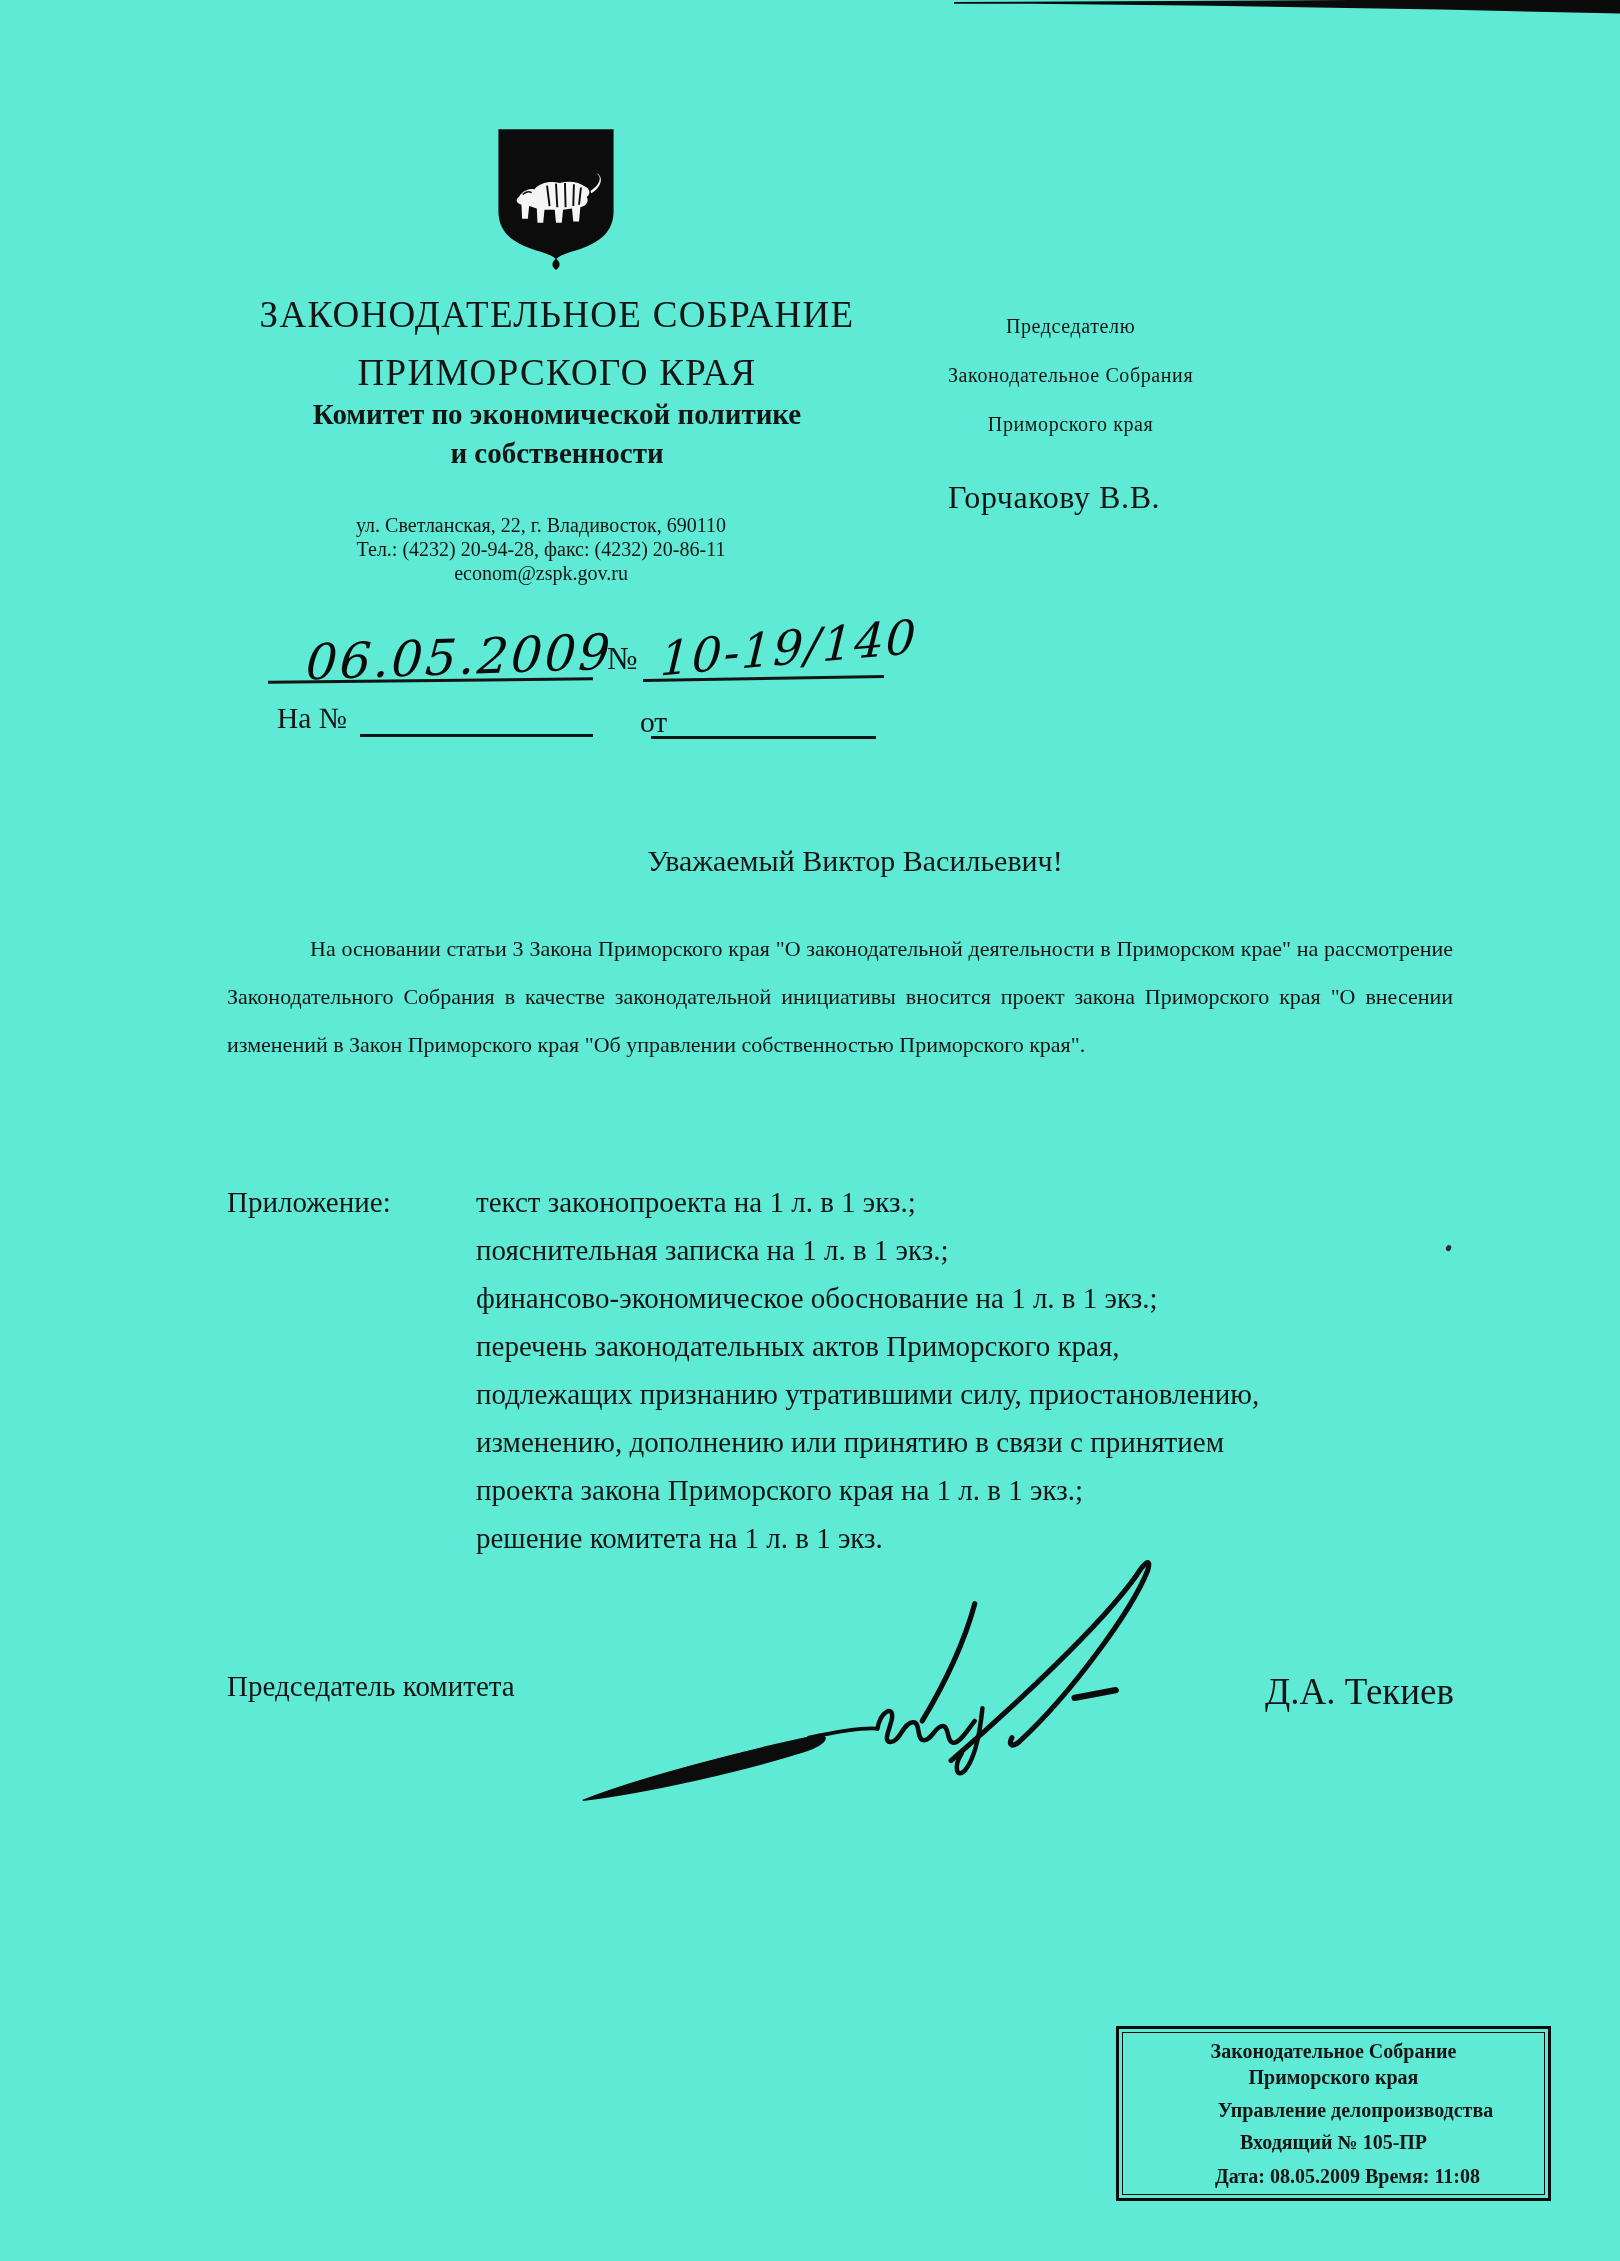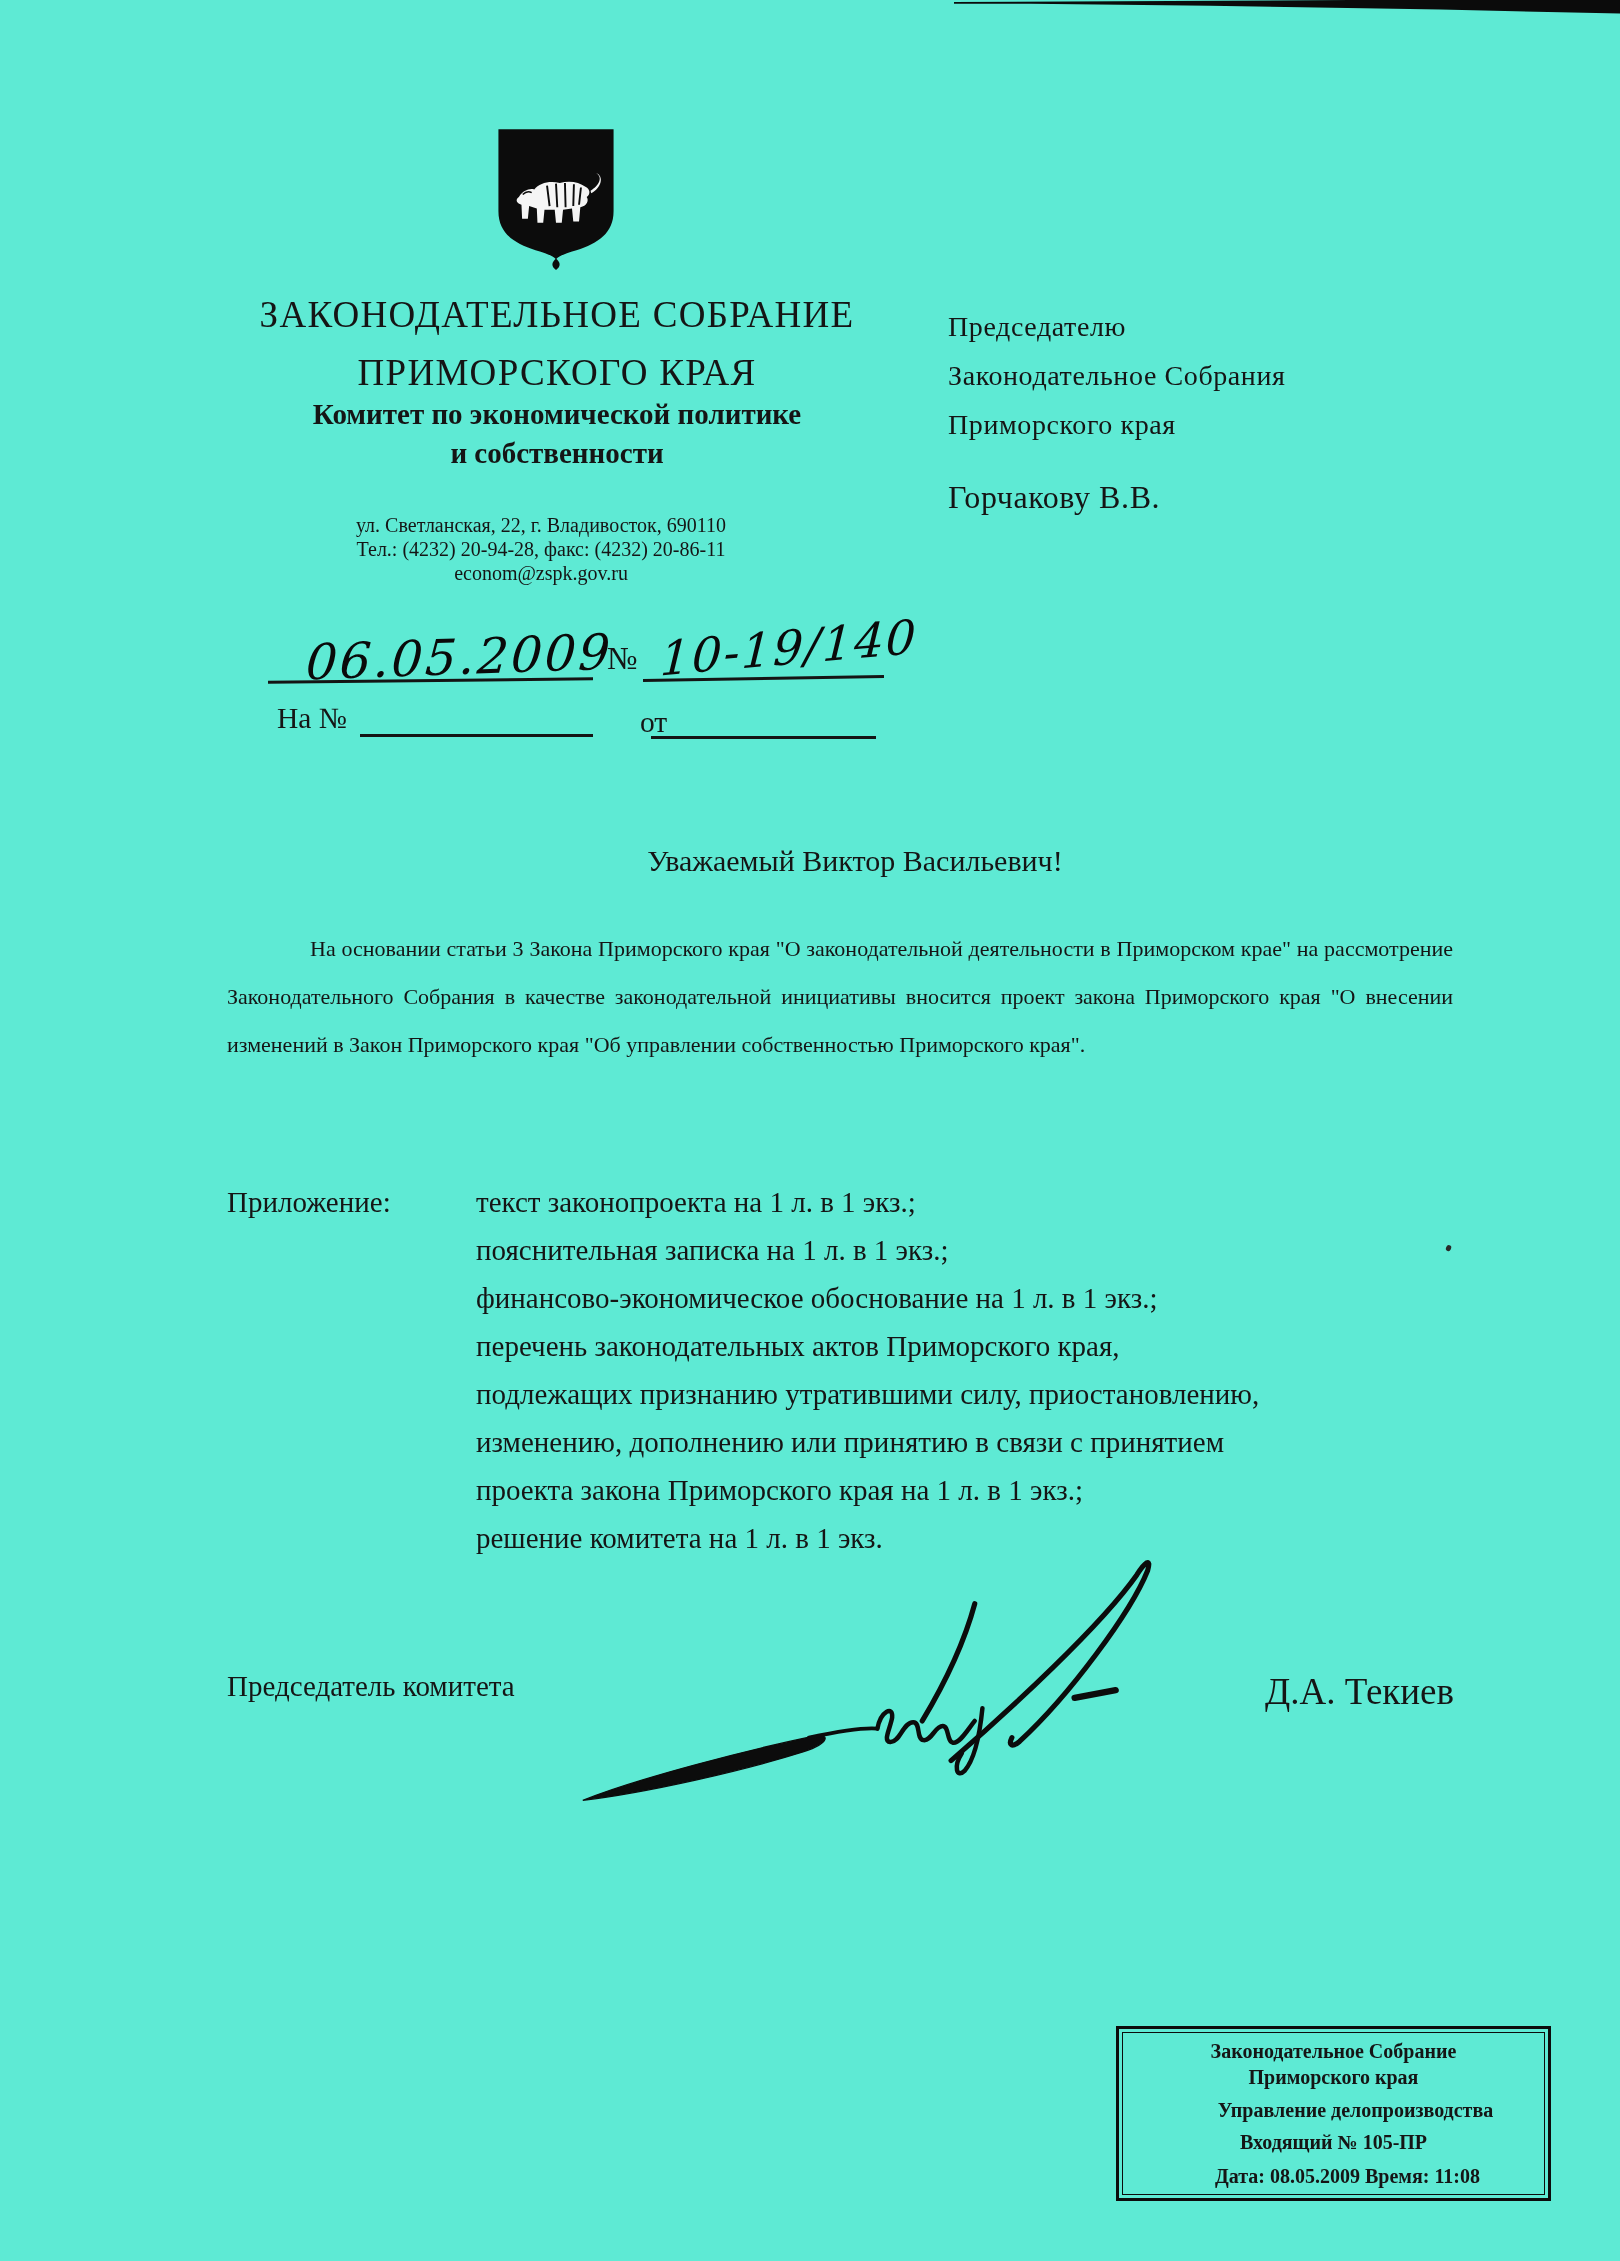--- a/index.html
+++ b/index.html
@@ -10,21 +10,21 @@
     overflow:hidden;
     font-family:"Liberation Serif","DejaVu Serif",serif;
     color:#151515;
   }
   .abs{position:absolute;}
   
   .org-line{left:224px;width:666px;text-align:center;font-size:37px;line-height:40px;letter-spacing:1.3px;white-space:nowrap;}
   .committee-line{left:224px;width:666px;text-align:center;font-weight:bold;font-size:29px;line-height:32px;white-space:nowrap;}
   .addr-line{left:208px;width:666px;text-align:center;font-size:20px;line-height:23px;white-space:nowrap;margin-top:32px;}
   
-  .recipient{left:948px;top:302px;font-size:28px;line-height:49px;letter-spacing:0.6px;white-space:nowrap;}
+  .recipient{left:948px;top:302px;font-size:20px;line-height:49px;letter-spacing:0.6px;white-space:nowrap;text-align:center;}
   .recipient-name{left:948px;top:479px;font-size:32px;letter-spacing:0.6px;white-space:nowrap;}
   
   .hw{font-family:"DejaVu Serif",serif;font-style:italic;color:#0a0a0a;white-space:nowrap;}
   .rule{background:#141414;height:2.6px;}
   .ref-label{font-size:29.5px;white-space:nowrap;}
   
   .salutation{left:583px;width:544px;text-align:center;top:844px;font-size:30px;white-space:nowrap;}
   .body-par{
     left:227px;top:925px;width:1226px;
     font-size:22px;line-height:48px;

